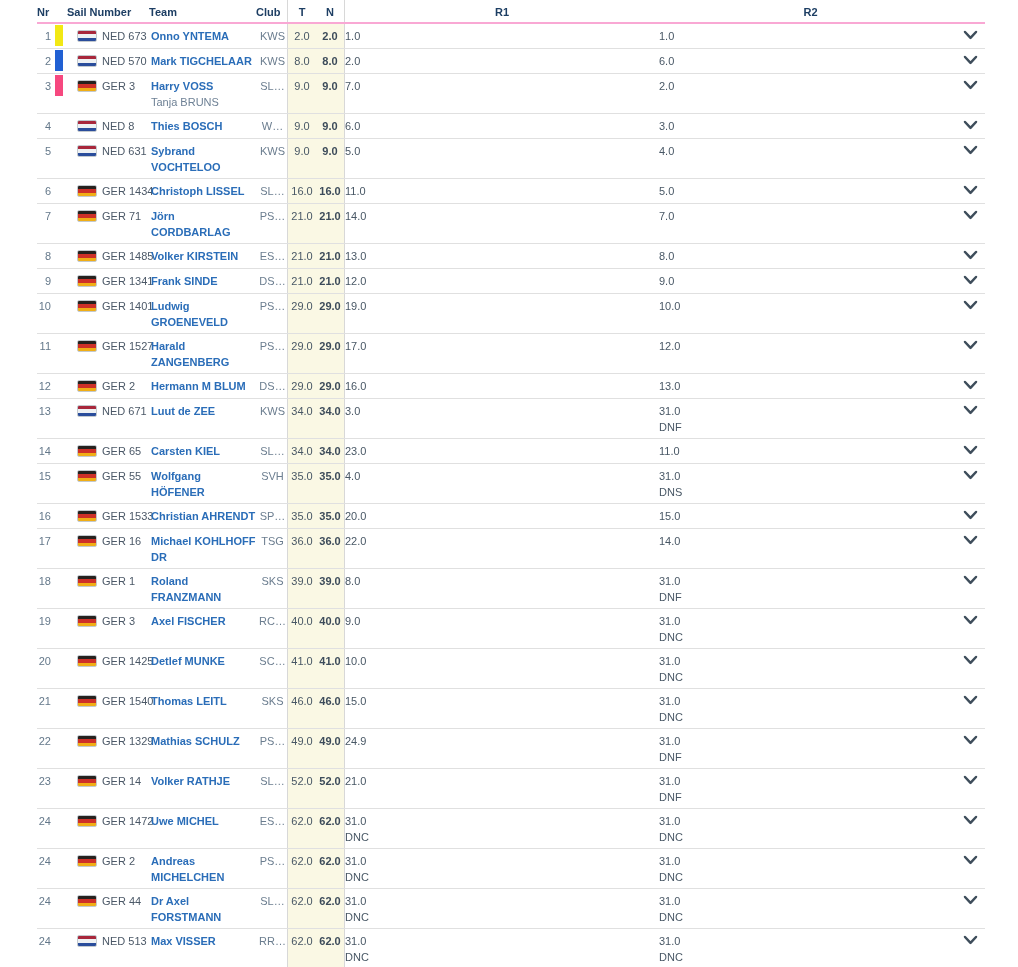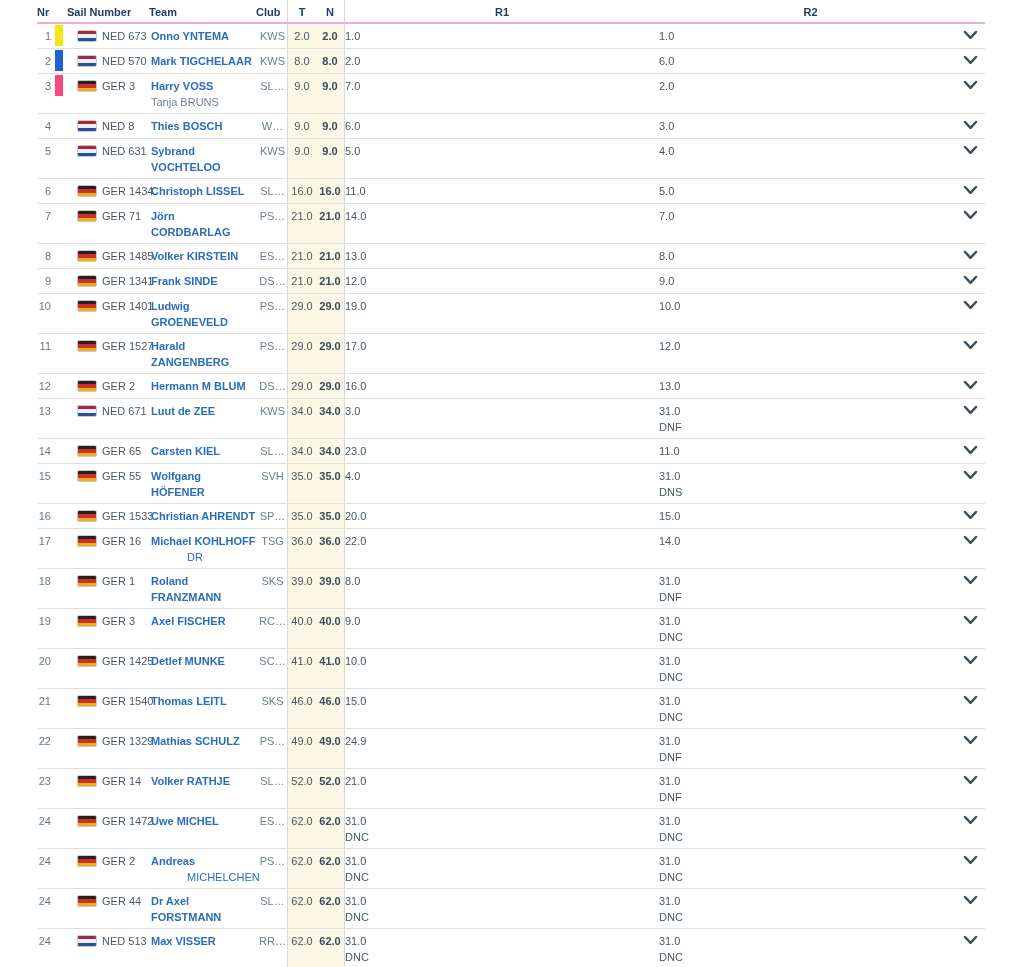--- a/index.html
+++ b/index.html
@@ -19,21 +19,21 @@
   .h-n{border-right:1px solid #d8d8d8;}
   .c-nr{text-align:right;color:#64788a;}
   .c-marker{position:relative;}
   .marker-bar{position:absolute;top:1px;left:4px;width:8px;height:21px;display:block;}
   .c-sail{padding-left:10px;color:#4b5867;white-space:nowrap;}
   .flag{display:inline-block;width:20px;height:12px;border:1px solid #c3c9ce;border-radius:2px;vertical-align:-2px;margin-right:5px;box-sizing:border-box;}
   .flag-NED{background:linear-gradient(180deg,#a8273b 0%,#a8273b 34%,#eef1f3 34%,#eef1f3 66%,#2a4d9b 66%,#2a4d9b 100%);}
   .flag-GER{background:linear-gradient(180deg,#26211e 0%,#26211e 34%,#ce3028 34%,#ce3028 66%,#f0ae16 66%,#f0ae16 100%);}
   .c-team{padding-left:2px;}
   .team-link{color:#2a6db8;font-weight:bold;text-decoration:none;display:block;}
-  .team-wrap2{color:#2a6db8;font-weight:normal;margin-left:36px;}
+  .team-wrap2{color:#2a6db8;font-weight:bold;}
   .crew-line{color:#6e8195;}
   .c-club{padding-left:2px;color:#6b7d8f;white-space:nowrap;text-align:center;}
   .c-t{text-align:center;color:#485765;background:#faf8e4;border-left:1px solid #d8d8d8;}
   .c-n{text-align:center;color:#3c4b5a;font-weight:bold;background:#faf8e4;border-right:1px solid #d8d8d8;}
   .c-r1,.c-r2{color:#485765;}
   .score-code{color:#485765;}
   .c-chev{text-align:right;}
   .c-chev svg{margin:2px 7px 0 0;display:inline-block;}
 </style>
 </head>

